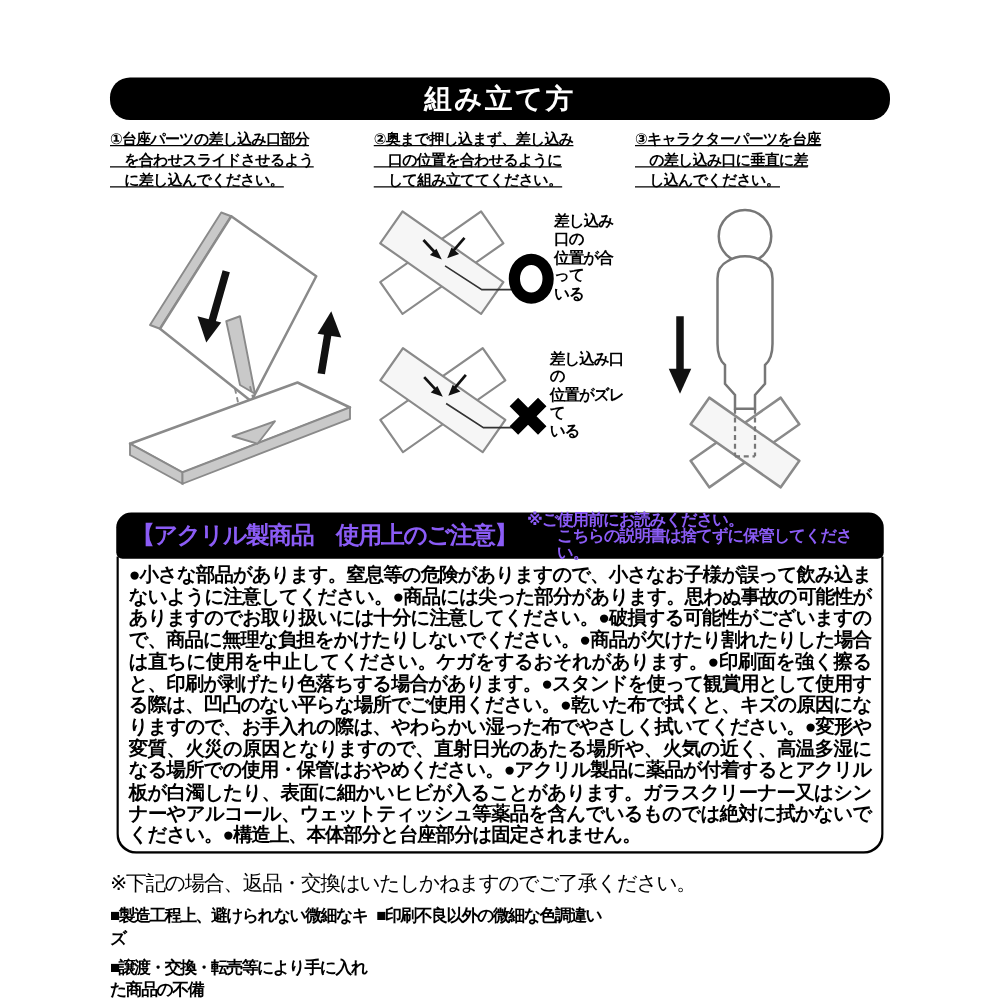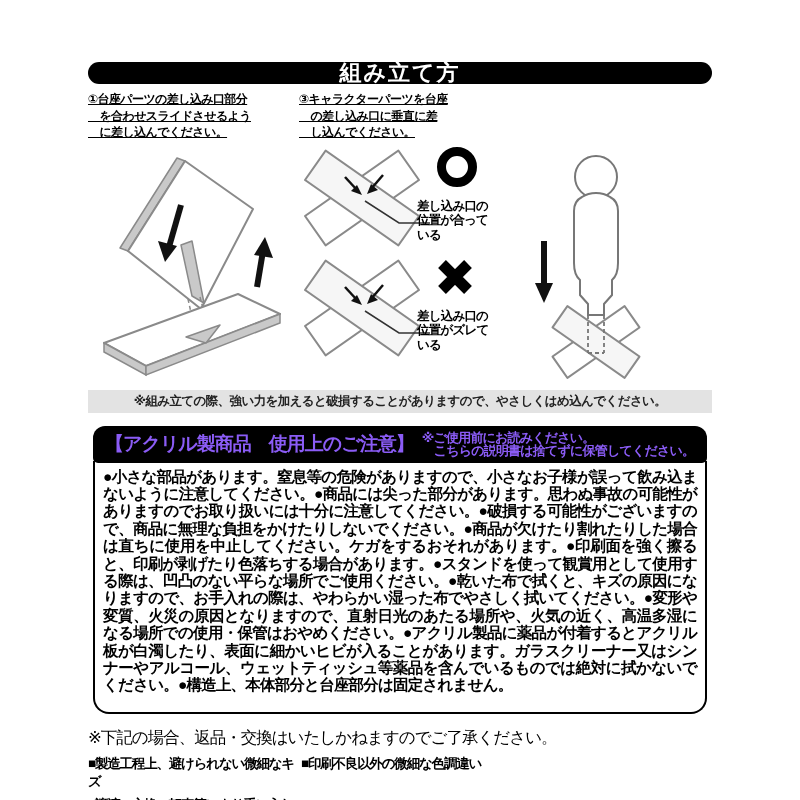--- a/index.html
+++ b/index.html
@@ -1,42 +1,42 @@
 <!DOCTYPE html>
 <html><head>
 <meta charset="utf-8">
 <style>
   html,body{margin:0;padding:0;background:#fff;}
   body{width:800px;height:800px;font-family:"Liberation Sans","DejaVu Sans",sans-serif;color:#000;overflow:hidden;}
   .page{width:624px;margin:0 0 0 88px;padding-top:62px;}
 
   
-  .pill-banner{background:#000;color:#fff;border-radius:16px;height:22px;
+  .pill-banner{background:#000;color:#fff;border-radius:16px;height:34px;
     display:flex;align-items:center;justify-content:center;
     font-size:22px;font-weight:bold;letter-spacing:2px;margin-bottom:7px;}
   .steps-row{display:grid;grid-template-columns:205px 203px 1fr;column-gap:6px;}
   .step-text{font-size:12px;font-weight:bold;line-height:16.5px;letter-spacing:-0.6px;white-space:pre-line;text-decoration:underline;}
   .diagrams-row{display:grid;grid-template-columns:205px 203px 1fr;column-gap:6px;margin-top:6px;height:238px;}
   .diag-cell{position:relative;}
   .align-group{display:flex;align-items:flex-start;}
-  .align-right{display:flex;flex-direction:column;align-items:center;margin-left:-14px;}
+  .align-right{display:flex;flex-direction:row;align-items:flex-end;margin-left:-14px;font-family:Liberation Mono, monospace;}
   .ok-ring{width:22px;height:22px;border:9px solid #000;border-radius:50%;margin-left:8px;}
   .align-label{font-size:12.5px;font-weight:bold;line-height:14.5px;letter-spacing:-0.8px;white-space:pre-line;margin-top:12px;}
   .note-bar{background:#e3e3e3;height:23px;display:flex;align-items:center;justify-content:center;
     font-size:12.5px;font-weight:bold;letter-spacing:-0.6px;color:#222;margin-top:5px;}
 
   
   .caution{margin:13px 5px 0 5px;}
   .caution-banner{background:#000;color:#8b5cf6;border-radius:12px 12px 5px 5px;height:37px;
     display:flex;align-items:center;padding:0 12px;}
   .caution-title{font-size:19px;font-weight:bold;letter-spacing:-1px;white-space:nowrap;}
   .caution-sub{margin-left:8px;font-size:13px;font-weight:bold;letter-spacing:-0.8px;line-height:13px;}
-  .caution-sub .l2{margin-left:12px;}
+  .caution-sub .l2{margin-left:24px;}
   .caution-box{border:2.5px solid #000;border-top:none;border-radius:0 0 16px 16px;
-    padding:7px 8px 18px 8px;margin-top:-2px;}
+    padding:7px 8px 3px 8px;margin-top:-2px;}
   .caution-body{font-size:15.5px;font-weight:bold;letter-spacing:-0.8px;line-height:17.4px;text-align:justify;}
 
   
   .returns{margin-top:13px;}
   .returns-heading{font-size:16.5px;font-weight:normal;letter-spacing:-1px;margin-bottom:6px;}
   .returns-grid{display:grid;grid-template-columns:213px 1fr;row-gap:5px;
     font-size:13.5px;font-weight:bold;letter-spacing:-1.2px;}
 
   svg{display:block;}
 </style>
@@ -46,20 +46,23 @@
 <div class="page">
 
   <div class="pill-banner">
     <span>組み立て方</span>
   </div>
 
   <div class="steps-row">
     <div class="step-text">①台座パーツの差し込み口部分
 　を合わせスライドさせるよう
 　に差し込んでください。</div>
+    <div class="step-text">②奥まで押し込まず、差し込み
+　口の位置を合わせるように
+　して組み立ててください。</div>
     <div class="step-text">③キャラクターパーツを台座
 　の差し込み口に垂直に差
 　し込んでください。</div>
   </div>
 
   <div class="diagrams-row">
 
     <div class="diag-cell">
       <svg width="200" height="238" viewBox="0 0 200 238">
 
@@ -149,23 +152,20 @@
         <path d="M80,168 L80,206 M96,168 L96,206 M80,206 L96,206" stroke="#777" stroke-width="1.8" stroke-dasharray="4 3" fill="none"></path>
 
         <g>
           <path d="M36,94 L36,140" stroke="#111" stroke-width="6" fill="none"></path>
           <polygon points="36,156 27,136 45,136" fill="#111"></polygon>
         </g>
       </svg>
     </div>
   </div>
 
-  <div class="note-bar">
-    <span>※組み立ての際、強い力を加えると破損することがありますので、やさしくはめ込んでください。</span>
-  </div>
 
   <div class="caution">
     <div class="caution-banner">
       <span class="caution-title">【アクリル製商品　使用上のご注意】</span>
       <div class="caution-sub">
         <div>※ご使用前にお読みください。</div>
         <div class="l2">こちらの説明書は捨てずに保管してください。</div>
       </div>
     </div>
     <div class="caution-box">

